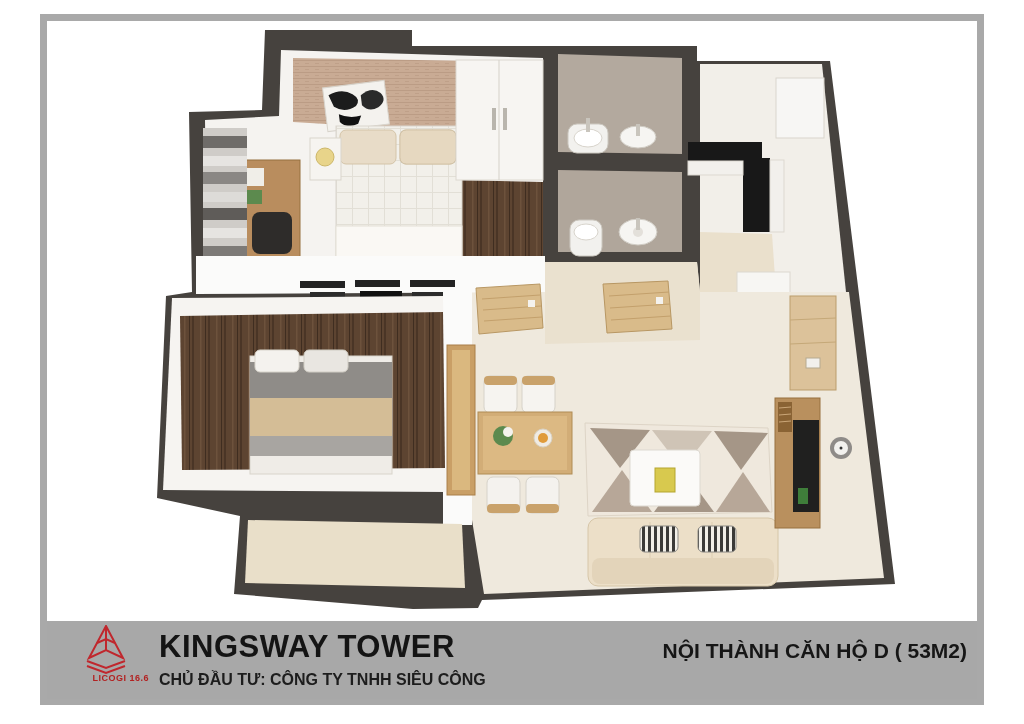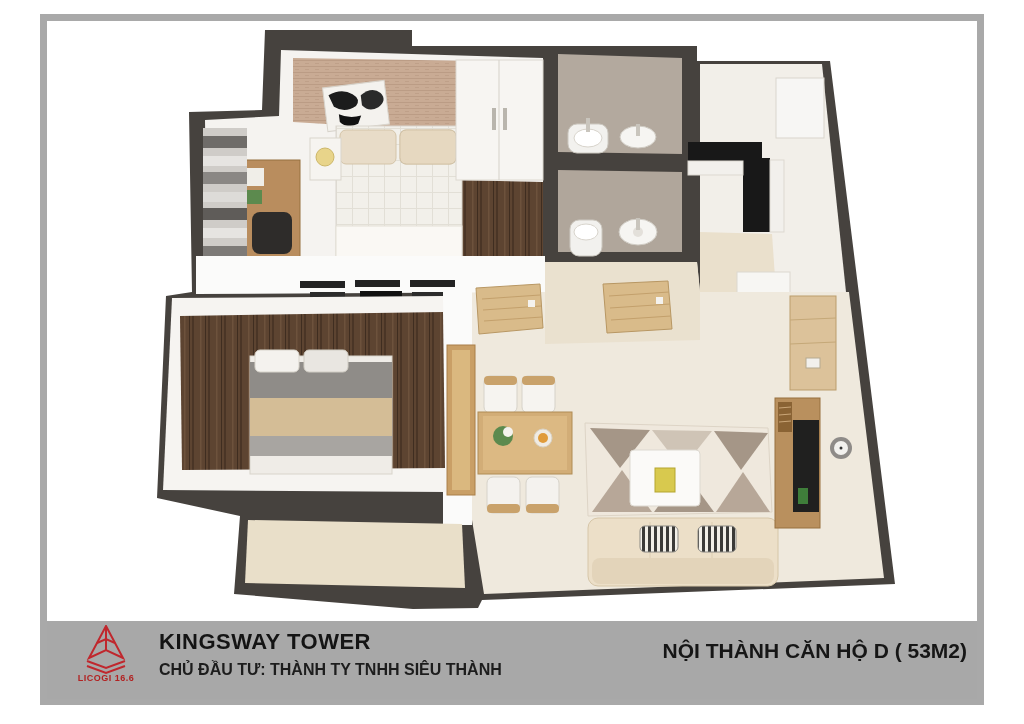--- a/index.html
+++ b/index.html
@@ -9,29 +9,29 @@
   }
   .frame{
     position:absolute;left:40px;top:14px;width:930px;height:677px;
     border:7px solid #a9a9a9;background:#ffffff;
   }
   .plan-svg{position:absolute;left:0;top:0;width:1024px;height:724px;}
   .band{
     position:absolute;left:47px;top:621px;width:930px;height:78px;
     background:#a8a8a8;
   }
-  .logo{position:absolute;left:16px;top:4px;width:86px;height:72px;text-align:center;}
+  .logo{position:absolute;left:16px;top:4px;width:86px;height:72px;text-align:right;}
   .logo svg{display:block;margin:0 auto;}
   .logo-text{
     font-size:9px;font-weight:bold;color:#b22222;letter-spacing:0.5px;
     margin-top:-2px;white-space:nowrap;
   }
   .titles{position:absolute;left:112px;top:9px;}
   .title{
-    font-size:22px;font-weight:bold;color:#141414;letter-spacing:0.5px;
+    font-size:31px;font-weight:bold;color:#141414;letter-spacing:0.5px;
     line-height:1.1;white-space:nowrap;
   }
   .subtitle{
     font-size:16px;font-weight:bold;color:#1d1d1d;margin-top:7px;white-space:nowrap;
   }
   .right-label{
     position:absolute;right:10px;top:18px;font-size:21px;font-weight:bold;
     color:#161616;white-space:nowrap;
   }
 </style>
@@ -284,18 +284,18 @@
           <path d="M29,1 L29,25"></path>
           <path d="M20,18 L29,14 L38,18"></path>
           <path d="M10,36 L29,43 L48,36"></path>
           <path d="M10,41 L29,48 L48,41"></path>
         </g>
       </svg>
       <div class="logo-text">LICOGI 16.6</div>
     </div>
     <div class="titles">
       <div class="title">KINGSWAY TOWER</div>
-      <div class="subtitle">CHỦ ĐẦU TƯ: THÀNH TY TNHH SIÊU THÀNH</div>
+      <div class="subtitle">CHỦ ĐẦU TƯ: CÔNG TY TNHH SIÊU CÔNG</div>
     </div>
     <div class="right-label">NỘI THÀNH CĂN HỘ D ( 53M2)</div>
   </div>
 
 </div>
 
 </body></html>

